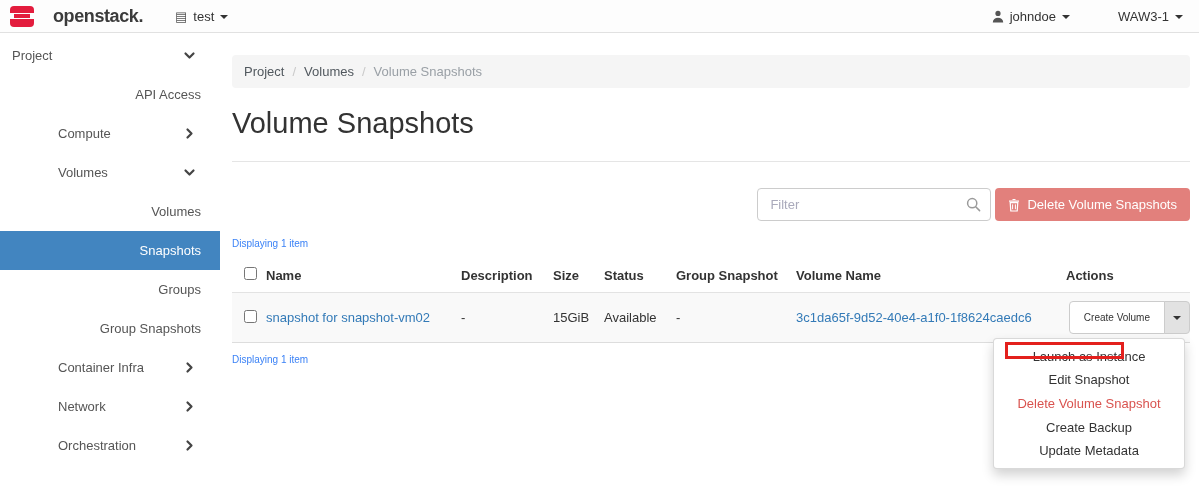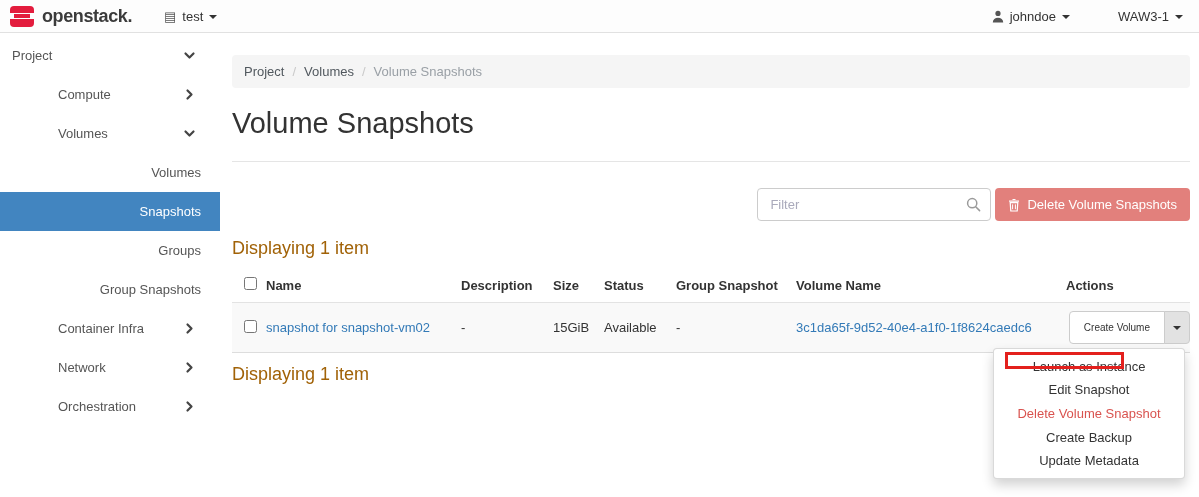--- a/index.html
+++ b/index.html
@@ -8,21 +8,21 @@
   }
   *{box-sizing:border-box;margin:0;padding:0;}
   html,body{width:1199px;height:497px;}
   body{
     font-family:"Liberation Sans","DejaVu Sans",sans-serif;
     font-size:13px;color:#333;background:#fff;position:relative;overflow:hidden;
   }
   
   .topbar{position:absolute;top:0;left:0;right:0;height:33px;background:#fdfdfd;
     border-bottom:1px solid #e1e1e1;display:flex;align-items:center;padding:0 16px 0 10px;}
-  .brand{display:flex;align-items:center;gap:8px;}
+  .brand{display:flex;align-items:center;gap:19px;}
   .logo-mark{width:24px;height:21px;background:var(--brand_red);border-radius:4px;position:relative;}
   .logo-mark .stripe{position:absolute;left:0;right:0;top:7px;height:6px;background:#fdfdfd;}
   .logo-mark .bar{position:absolute;left:4px;right:4px;top:8px;height:4px;background:var(--brand_red);}
   .wordmark{font-size:18px;font-weight:bold;color:#3b3b3b;letter-spacing:-0.4px;}
   .nav-item{display:flex;align-items:center;gap:6px;color:#333;cursor:pointer;}
   .domain-switch{margin-left:32px;}
   .grid-glyph{font-size:13px;color:#555;line-height:1;}
   .caret{display:inline-block;width:0;height:0;border-left:4px solid transparent;
     border-right:4px solid transparent;border-top:4px solid #333;margin-top:1px;}
   .top-right{margin-left:auto;display:flex;align-items:center;gap:48px;}
@@ -46,21 +46,21 @@
   .rule{margin-top:20px;border-top:1px solid #e5e5e5;height:0;}
   .toolbar{margin-top:26px;display:flex;justify-content:flex-end;gap:4px;height:33px;}
   .filter-box{position:relative;width:234px;}
   .filter-box input{width:100%;height:33px;border:1px solid #ccc;border-radius:4px;
     padding:0 28px 0 12px;font-size:13px;color:#ec4899;outline:none;background:#fff;}
   .filter-box input::placeholder{color:#aab;}
   .search-icon{position:absolute;right:10px;top:9px;}
   .btn-danger{background:var(--danger_muted);color:#fff;border:none;border-radius:4px;
     padding:0 13px;font-size:13px;height:33px;display:flex;align-items:center;gap:7px;cursor:pointer;
     font-family:inherit;}
-  .count{margin-top:17px;font-size:18px;color:#a16207;}
+  .count{margin-top:17px;font-size:10px;color:#3b82f6;}
   .count.bottom{margin-top:11px;}
   
   table{margin-top:9px;width:100%;border-collapse:collapse;font-size:13px;table-layout:fixed;}
   th{text-align:left;font-weight:bold;color:#333;padding:9px 10px 9px 0;border-bottom:1px solid #e3e3e3;}
   td{padding:16px 10px 16px 0;background:#f9f9f9;border-bottom:1px solid #ddd;vertical-align:middle;}
   .c0{width:34px;} .c1{width:195px;} .c2{width:92px;} .c3{width:51px;}
   .c4{width:72px;} .c5{width:120px;} .c6{width:270px;} .c7{width:auto;}
   th.c0 input,td.c0 input{margin-left:12px;}
   a.tbl-link{color:var(--link);text-decoration:none;cursor:pointer;}
   td.actions{padding:8px 0;text-align:right;}
@@ -114,20 +114,23 @@
 </div>
 
 <div class="sidenav">
   <div class="side-item nav-root">
     <span>Project</span>
     <span class="chev">
       <svg width="13" height="13" viewBox="0 0 13 13">
           <path d="M2.5,4.5 L6.5,8.5 L10.5,4.5" fill="none" stroke="#444" stroke-width="2.2" stroke-linecap="round" stroke-linejoin="round"></path>
         </svg>
     </span>
+  </div>
+  <div class="side-item nav-leaf">
+    <span>API Access</span>
   </div>
   <div class="side-item nav-cat">
     <span>Compute</span>
     <span class="chev">
       <svg width="13" height="13" viewBox="0 0 13 13">
           <path d="M4.5,2.5 L8.5,6.5 L4.5,10.5" fill="none" stroke="#444" stroke-width="2.2" stroke-linecap="round" stroke-linejoin="round"></path>
         </svg>
     </span>
   </div>
   <div class="side-item nav-cat">

